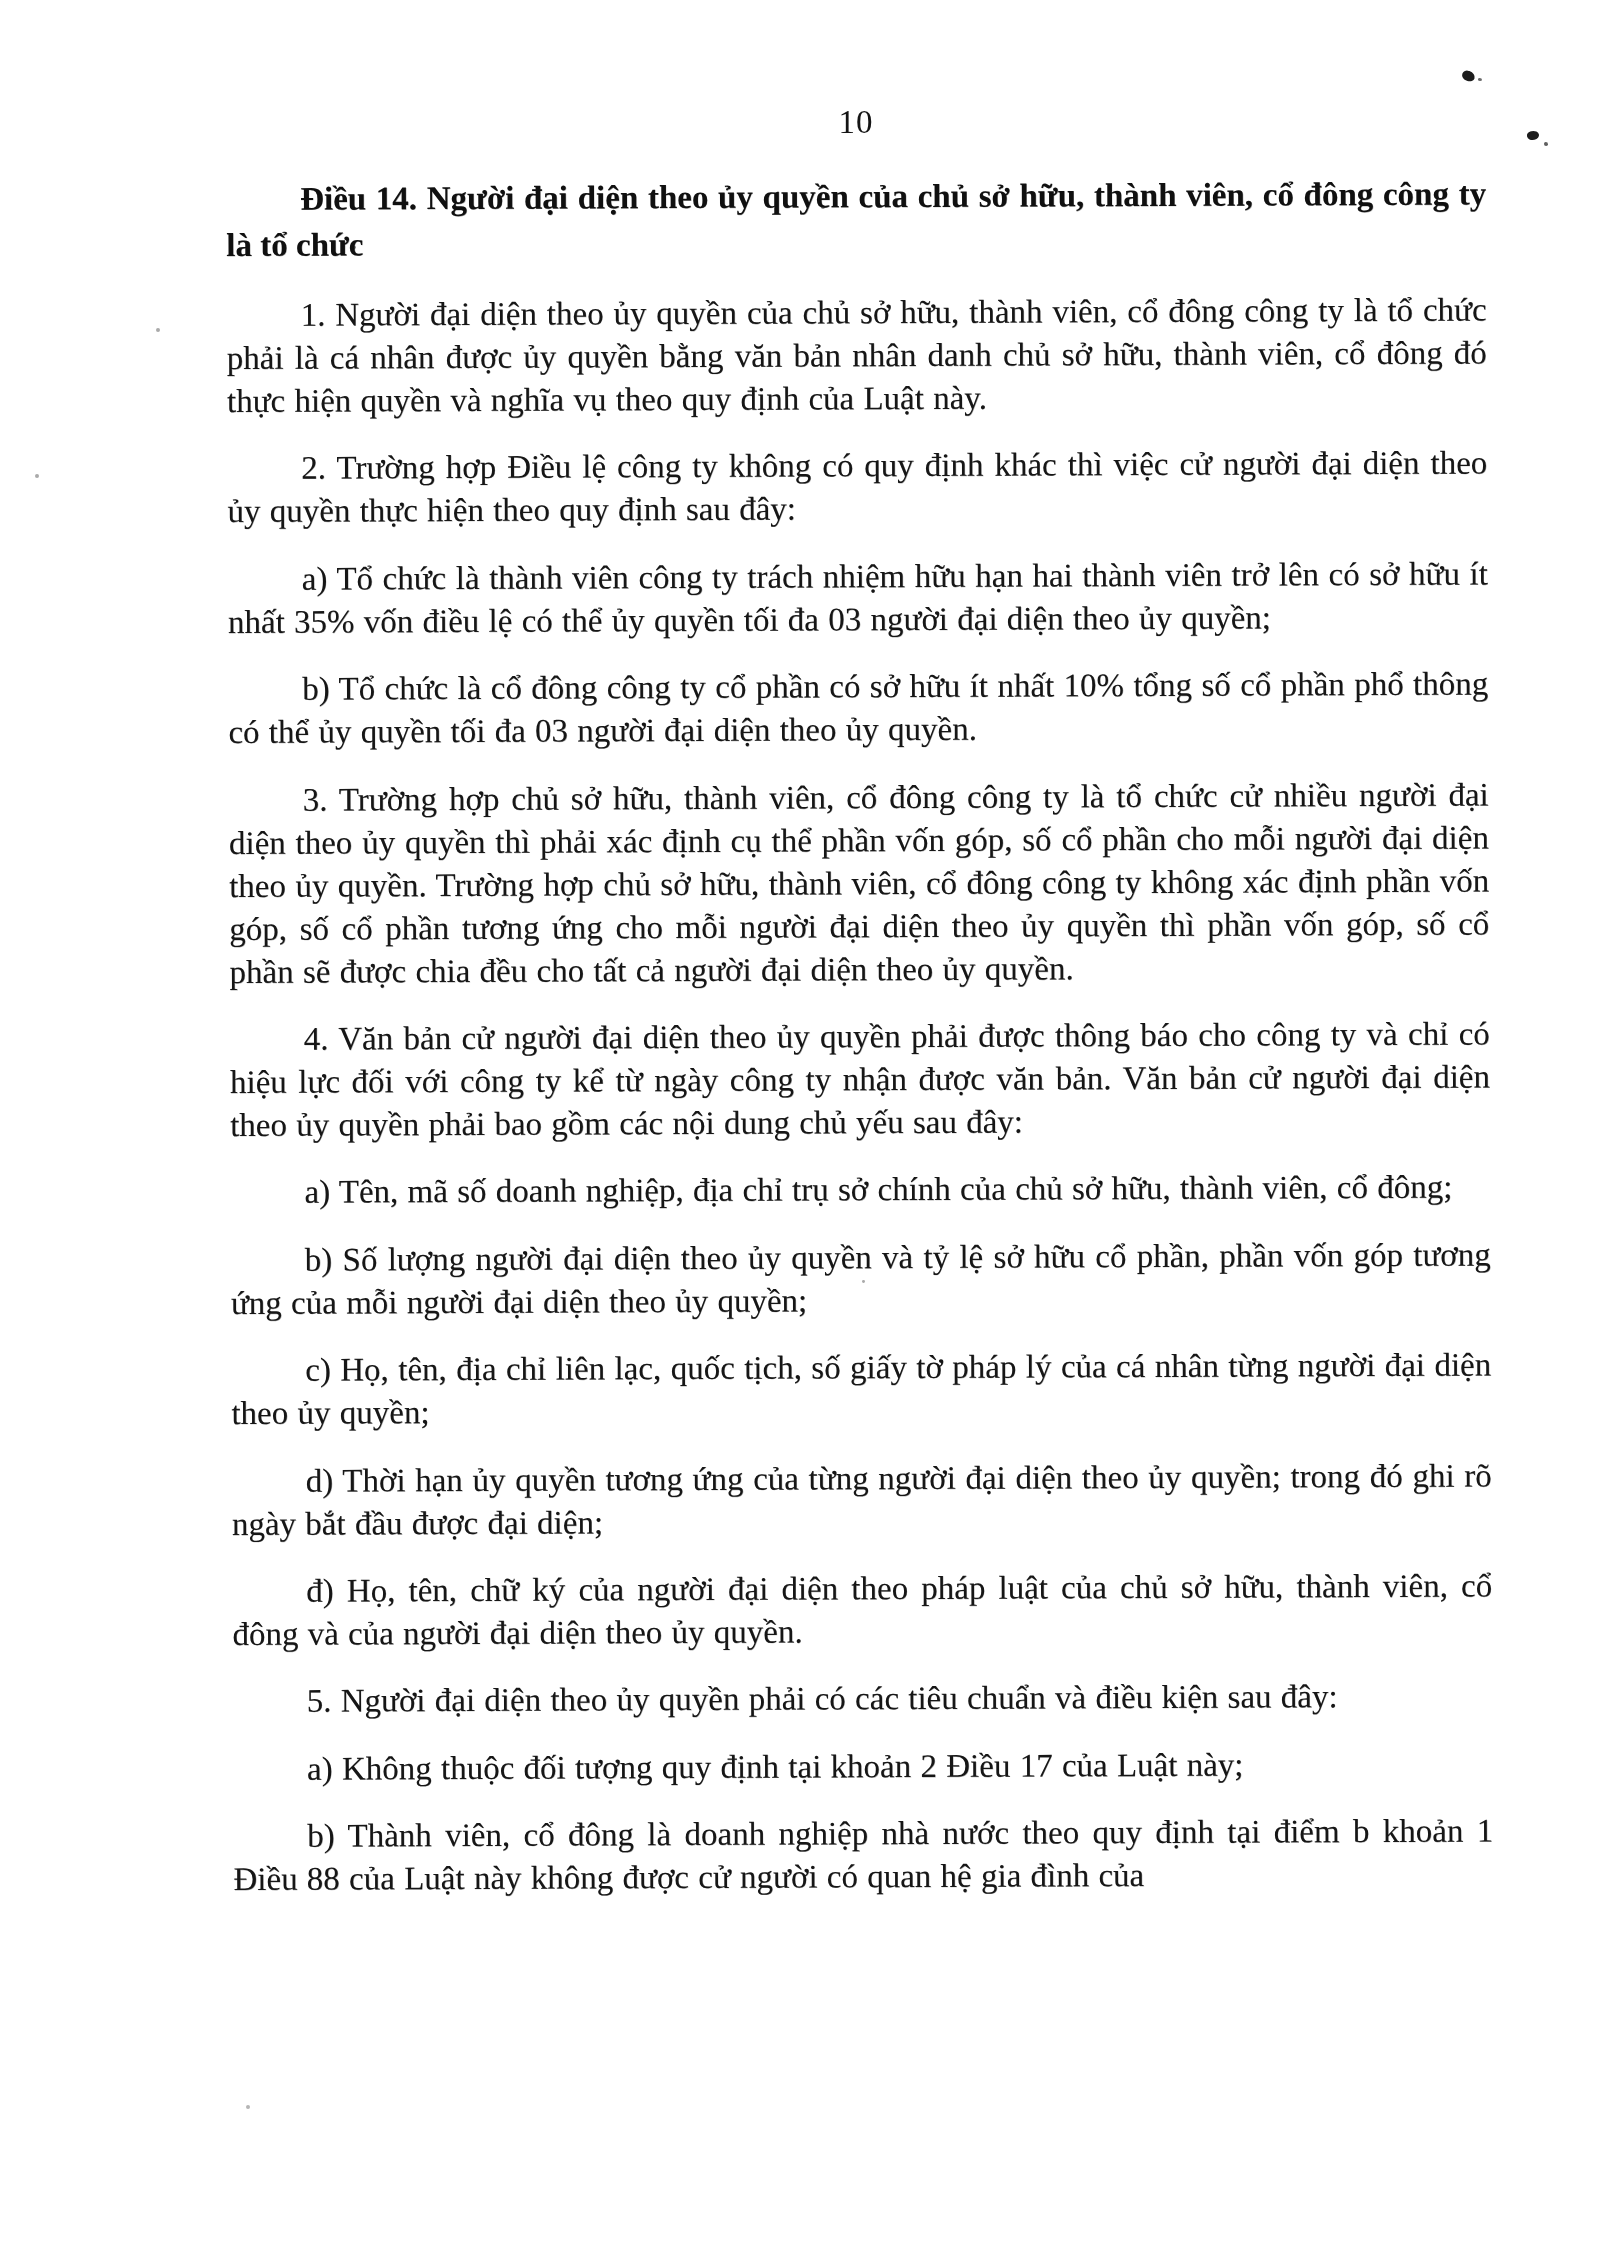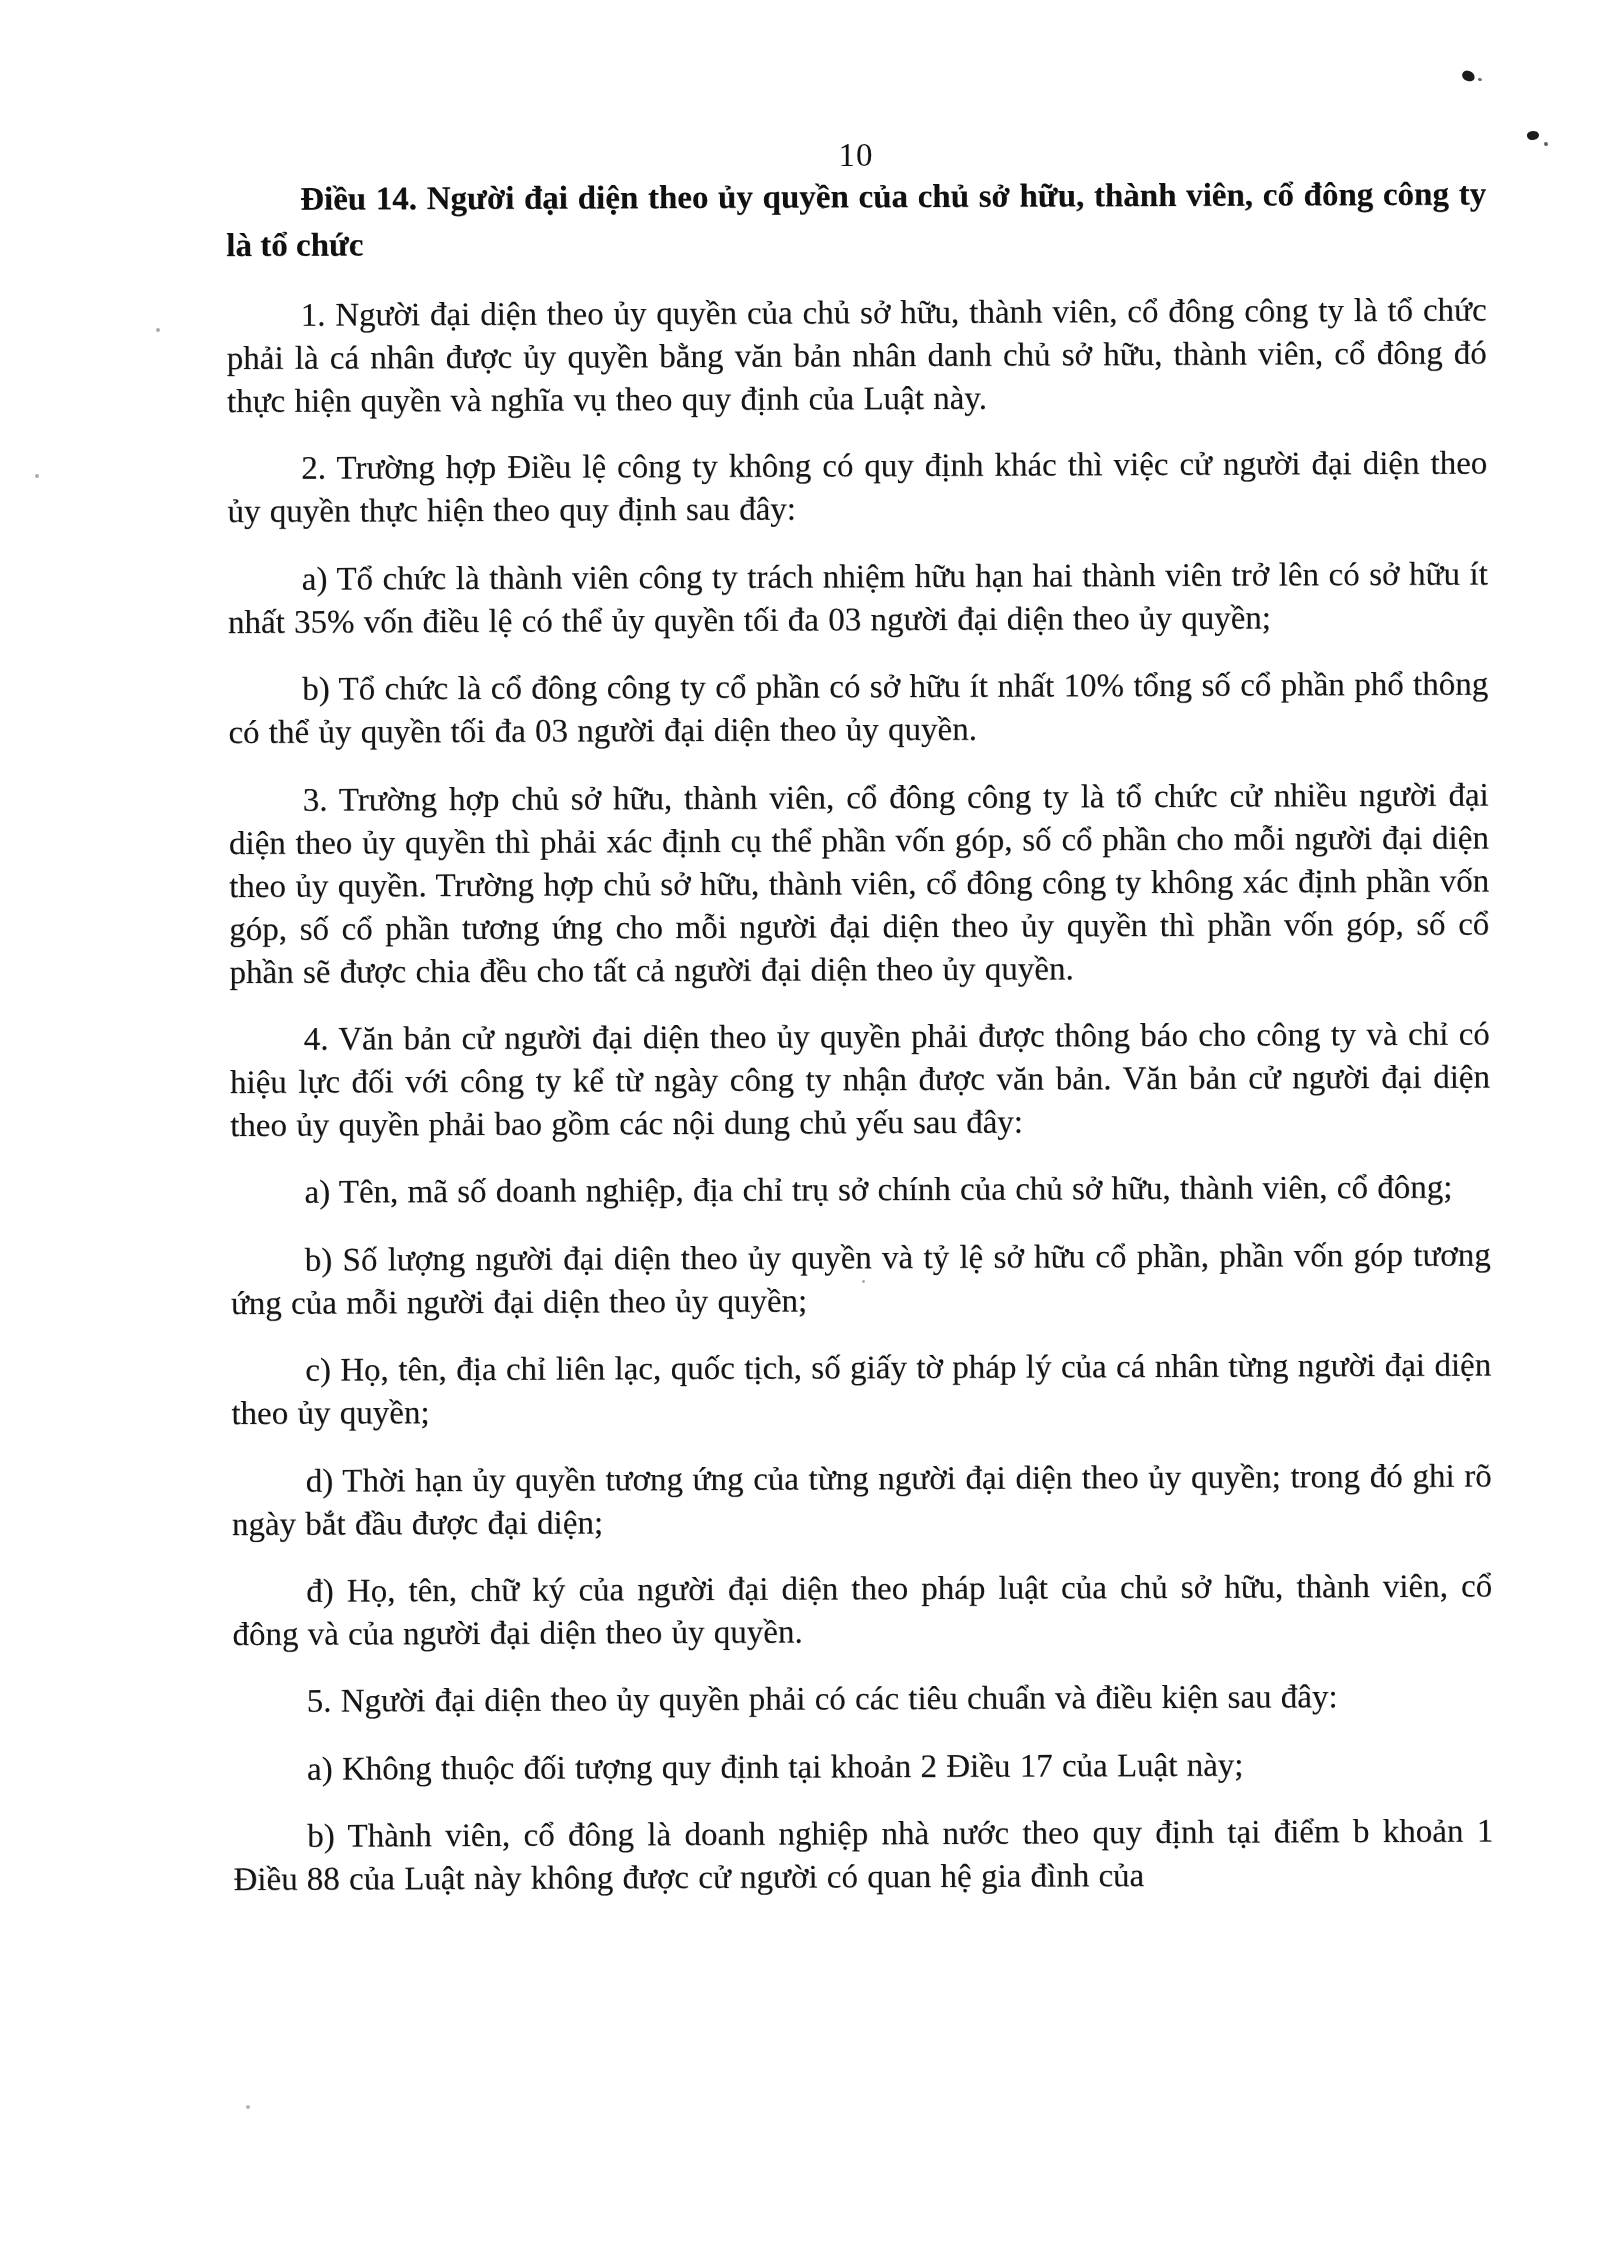--- a/index.html
+++ b/index.html
@@ -18,21 +18,20 @@
   }
   .page-number {
     position: absolute;
     top: 105px;
     left: 856px;
     transform: translateX(-50%);
     font-size: 33px;
     line-height: 35px;
     letter-spacing: 1px;
     color: #141414;
-    margin-top: 33px;
   }
   .content {
     position: absolute;
     left: 226px;
     top: 176px;
     width: 1260px;
     text-align: justify;
     transform: rotate(-0.25deg);
     transform-origin: left top;
     text-shadow: 0.4px 0.4px 0 rgba(10,10,10,0.35);

